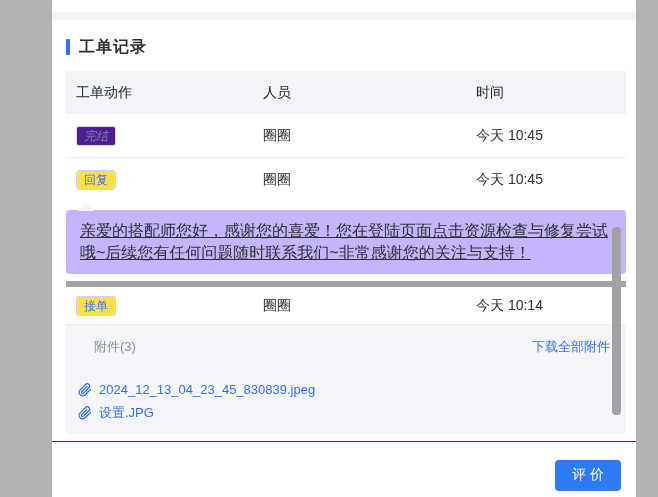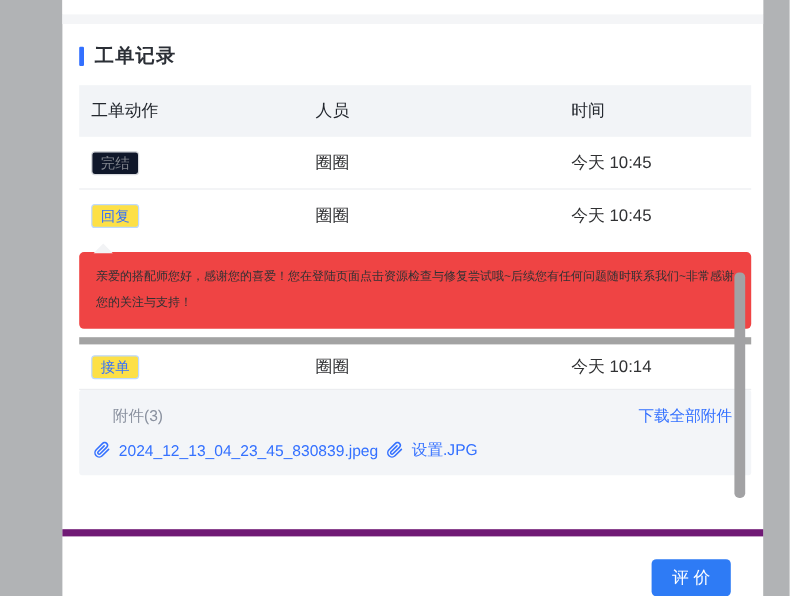--- a/index.html
+++ b/index.html
@@ -29,50 +29,51 @@
   }
   .t-head { background: #f2f4f7; height: 43px; font-size: 14px; color: #23272e; font-weight: 500; }
   .t-body-row { height: 44px; font-size: 14px; color: #303133; }
   .b-border { border-bottom: 1px solid #ecedf0; }
   .t-border { border-top: 6px solid #a3a3a3; }
 
   .badge {
     display: inline-block; font-size: 12px; line-height: 18px;
     padding: 0 7px; border-radius: 3px; border: 1px solid transparent;
   }
-  .badge-gray { background: #0f172a; border-color: #d8dade; color: #83878f; }
+  .badge-gray { background: #4c1d95; border-color: #d8dade; color: #83878f; font-style: italic; }
   .badge-blue { background: #fde047; border-color: #bdd9ff; color: #3370ff; }
 
   .reply-bubble {
-    position: relative; margin: 8px 0 7px 0; background: #ef4444;
-    border-radius: 4px; padding: 10px 14px; font-size: 10px; line-height: 22px;
+    position: relative; margin: 8px 0 7px 0; background: #c4b5fd;
+    border-radius: 4px; padding: 10px 14px; font-size: 16px; line-height: 22px;
     color: #303133;
+    text-decoration: underline;
   }
   .reply-bubble::before {
     content: ""; position: absolute; top: -7px; left: 12px;
     border-left: 8px solid transparent; border-right: 8px solid transparent;
     border-bottom: 8px solid #f2f3f5;
   }
 
   .attachments {
     background: #f3f5f8; border-radius: 2px; padding: 13px 16px 12px 12px;
     margin-bottom: 4px;
   }
   .attach-head { display: flex; justify-content: space-between; align-items: center; padding-left: 16px; }
   .attach-label { font-size: 13px; color: #8a919f; }
   .link { font-size: 13px; color: #3370ff; text-decoration: none; cursor: pointer; }
-  .attach-files { margin-top: 10px; display: flex; flex-direction: row; gap: 7px; }
+  .attach-files { margin-top: 26px; display: flex; flex-direction: column; gap: 7px; }
   .attach-file { display: flex; align-items: center; gap: 7px; }
   .clip-icon { width: 14px; height: 14px; color: #3370ff; flex: 0 0 auto; }
   .file-link { font-size: 13px; }
 
   .dialog-footer {
-    flex: 0 0 auto; border-top: 6px solid #701a75; height: 56px;
-    display: flex; justify-content: flex-end; align-items: flex-end;
-    padding: 11px 27px 0 0;
+    flex: 0 0 auto; border-top: 1px solid #701a75; height: 56px;
+    display: flex; justify-content: flex-end; align-items: center;
+    padding: 11px 15px 0 0;
   }
   .primary-btn {
     width: 66px; height: 31px; background: #2e7bf5; color: #ffffff;
     border: none; border-radius: 4px; font-size: 14px; cursor: pointer;
     font-family: "Liberation Sans", sans-serif;
   }
 
   .scroll-thumb {
     position: absolute; left: 612px; top: 227px; width: 9px; height: 188px;
     background: #a2a2a4; border-radius: 4px;

